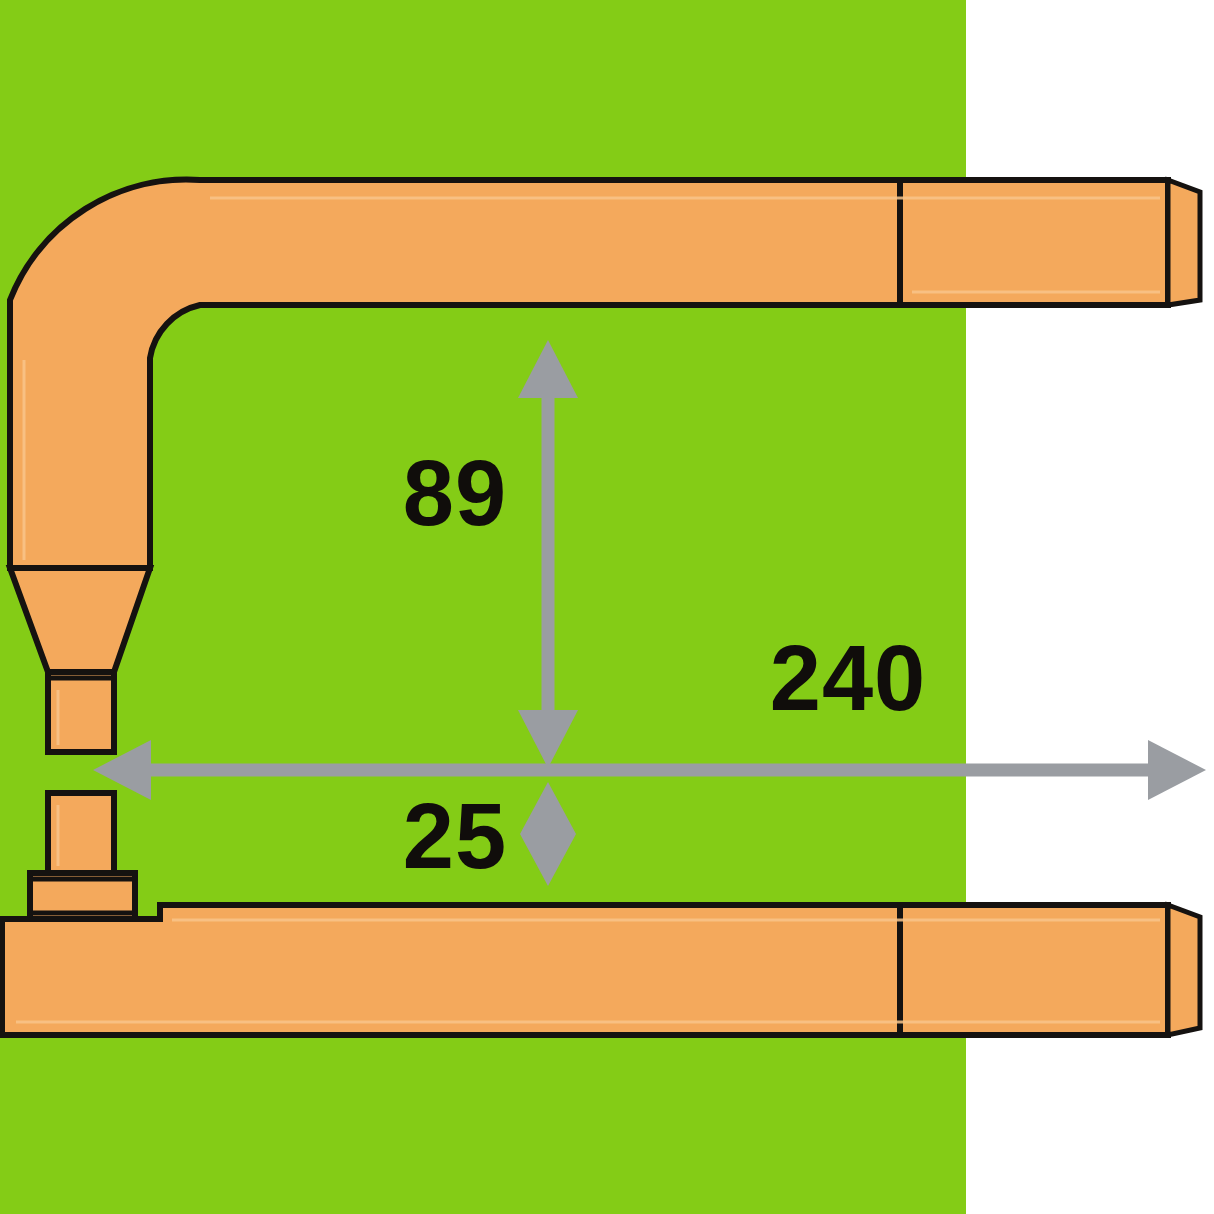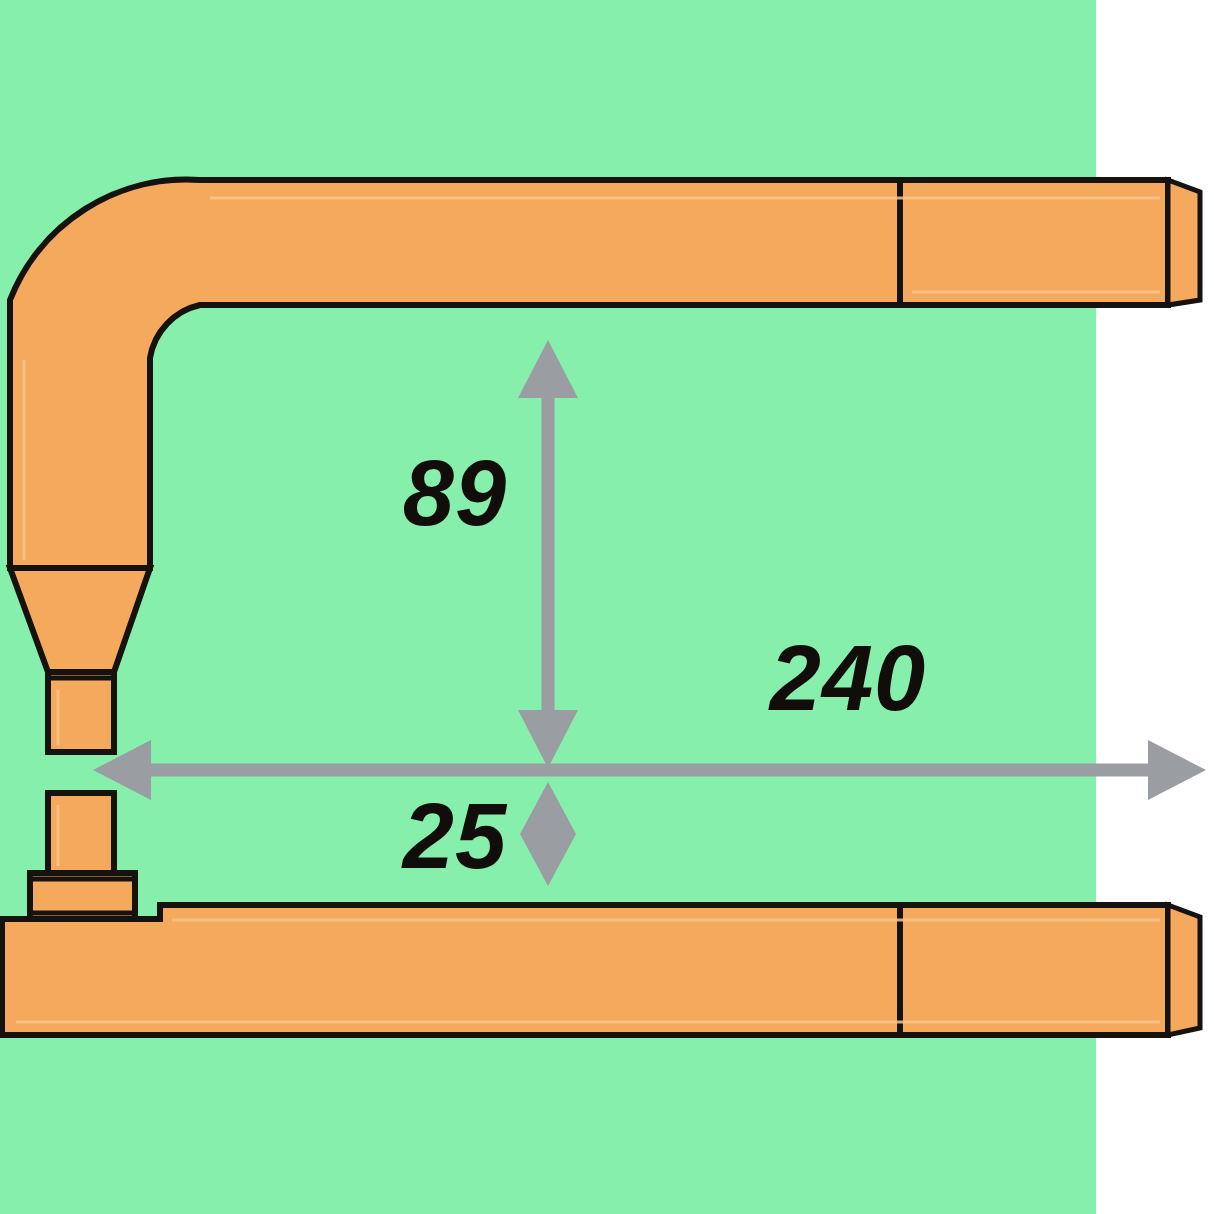--- a/index.html
+++ b/index.html
@@ -8,24 +8,23 @@
     background: #ffffff;
   }
   body {
     width: 1214px;
     height: 1214px;
     font-family: "Liberation Sans", sans-serif;
     overflow: hidden;
   }
   #drawing-root {
     position: relative;
-    width: 1096px;
+    width: 966px;
     height: 1214px;
-    background: #86efac;
-    font-style: italic;
+    background: #84cc16;
   }
   svg#tech-drawing {
     display: block;
     width: 1214px;
     height: 1214px;
   }
   .part-fill {
     fill: #f4a95c;
     stroke: #151210;
     stroke-width: 6;

